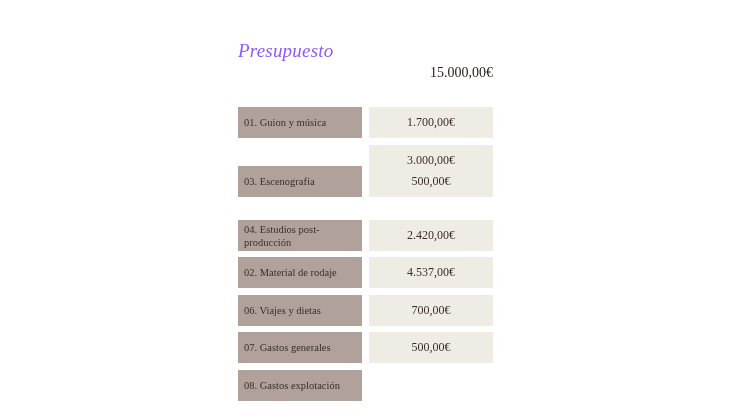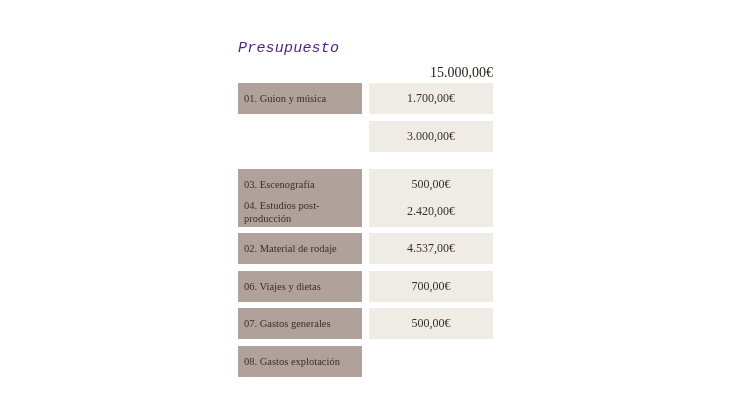--- a/index.html
+++ b/index.html
@@ -1,28 +1,28 @@
 <!DOCTYPE html>
 <html><head>
 <meta charset="utf-8">
 <style>
   html, body { margin: 0; padding: 0; background: #ffffff; }
   body { width: 745px; height: 419px; position: relative; overflow: hidden; font-family: "DejaVu Serif", "Liberation Serif", serif; }
   .title {
     position: absolute; left: 238px; top: 40px;
-    font-family: Liberation Mono, monospace;
-    font-style: italic; font-size: 15px; color: #4c1d95; letter-spacing: 0.2px;
+    font-family: Liberation Serif, serif;
+    font-style: italic; font-size: 19px; color: #8b5cf6; letter-spacing: 0.2px;
   }
   .total {
     position: absolute; right: 252px; top: 49px;
     font-family: "Liberation Serif", serif;
     font-size: 14px; color: #2a2220; margin-top: 16px;
   }
   .rows { position: absolute; left: 238px; top: 83px; width: 255px; }
-  .row { position: absolute; left: 0; width: 255px; height: 31px; }
+  .row { position: absolute; left: 0; width: 255px; height: 31px; margin-top: 24px; }
   .cell-label {
     position: absolute; left: 0; top: 0; width: 124px; height: 31px;
     background: #b0a29b; box-sizing: border-box; padding: 0 6px;
     display: flex; align-items: center;
     font-family: "Liberation Serif", serif; font-size: 10.5px; line-height: 13px; color: #3a2e2a;
   }
   .cell-value {
     position: absolute; left: 131px; top: 0; width: 124px; height: 31px;
     background: #efece6; display: flex; align-items: center; justify-content: center;
     font-family: "Liberation Serif", serif; font-size: 12px; color: #3a2e2a;
@@ -35,21 +35,21 @@
 <div class="total">15.000,00€</div>
 
 <div class="rows">
   <div class="row" style="top:0px;">
     <div class="cell-label">01. Guion y música</div>
     <div class="cell-value">1.700,00€</div>
   </div>
   <div class="row" style="top:38px;">
     <div class="cell-value">3.000,00€</div>
   </div>
-  <div class="row" style="top:86px;padding-left:12px;">
+  <div class="row" style="top:59px;padding-left:12px;">
     <div class="cell-label">03. Escenografía</div>
     <div class="cell-value">500,00€</div>
   </div>
   <div class="row" style="top:113px;">
     <div class="cell-label">
         <span style="display:block;width:80px;">04. Estudios post-producción</span>
       </div>
     <div class="cell-value">2.420,00€</div>
   </div>
   <div class="row" style="top:150px;">

